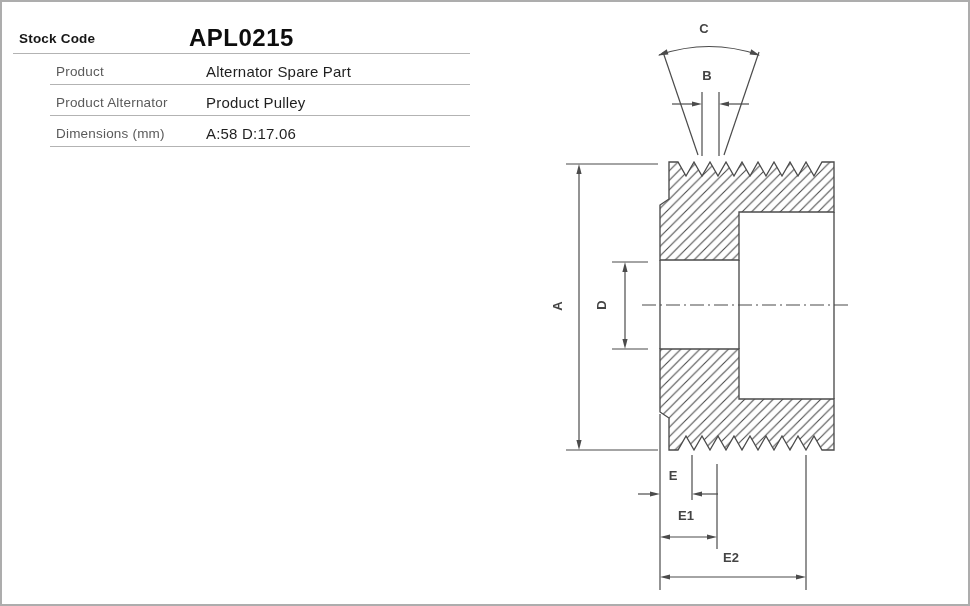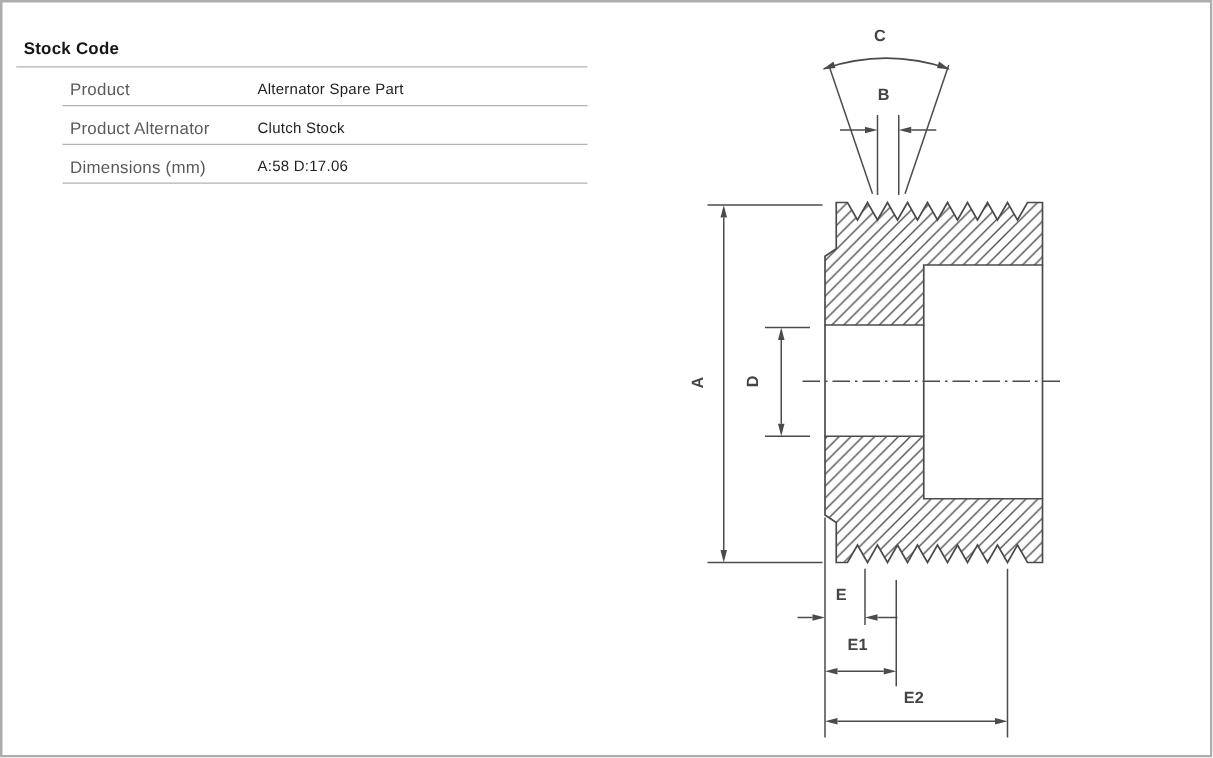--- a/index.html
+++ b/index.html
@@ -22,48 +22,49 @@
     box-sizing:border-box;
   }
   .spec-row.first { height:52px; padding-top:21px;gap:20px; }
   .spec-row.regular { height:31px; padding-top:4px;margin-left:37px; }
   .spec-label {
     flex:0 0 150px; padding-left:6px;
     font-size:13.5px; color:#5a5a5a; letter-spacing:0.2px;
   }
   .spec-label.bold { color:#161616; font-weight:700; }
   .spec-value {
-    font-size:12px; color:#1f1f1f; font-weight:500; letter-spacing:0.2px;
+    font-size:15px; color:#1f1f1f; font-weight:500; letter-spacing:0.2px;
   }
   .spec-value.code {
     font-size:24px; font-weight:800; color:#0d0d0d; letter-spacing:0.5px;
   }
   
   svg.drawing { position:absolute; left:0; top:0; }
   svg.drawing text {
     font-family:"Liberation Sans", sans-serif;
     font-size:13px; font-weight:700; fill:#444444;
   }
 </style>
 </head>
 <body>
 
 <div class="page">
 
   <div class="spec-table">
     <div class="spec-row first">
       <div class="spec-label bold">Stock Code</div>
+      <div class="spec-value code">APL0215</div>
     </div>
     <div class="spec-row regular">
       <div class="spec-label">Product</div>
       <div class="spec-value">Alternator Spare Part</div>
     </div>
     <div class="spec-row regular">
       <div class="spec-label">Product Alternator</div>
-      <div class="spec-value">Clutch Stock</div>
+      <div class="spec-value">Product Pulley</div>
     </div>
     <div class="spec-row regular">
       <div class="spec-label">Dimensions (mm)</div>
       <div class="spec-value">A:58 D:17.06</div>
     </div>
   </div>
 
   <svg class="drawing" width="970" height="606" viewBox="0 0 970 606">
     <defs>
       <pattern id="hatch" patternUnits="userSpaceOnUse" width="9.5" height="9.5">

